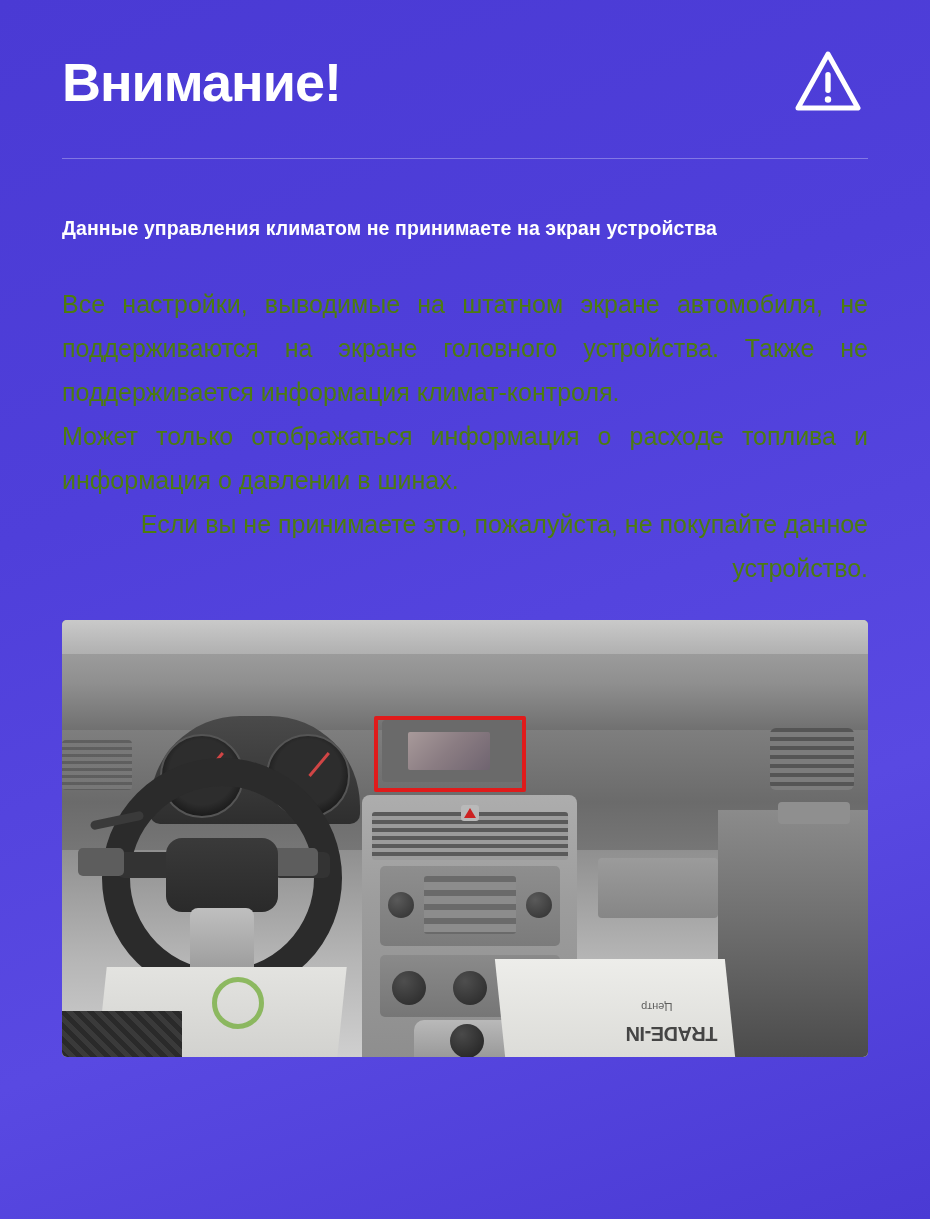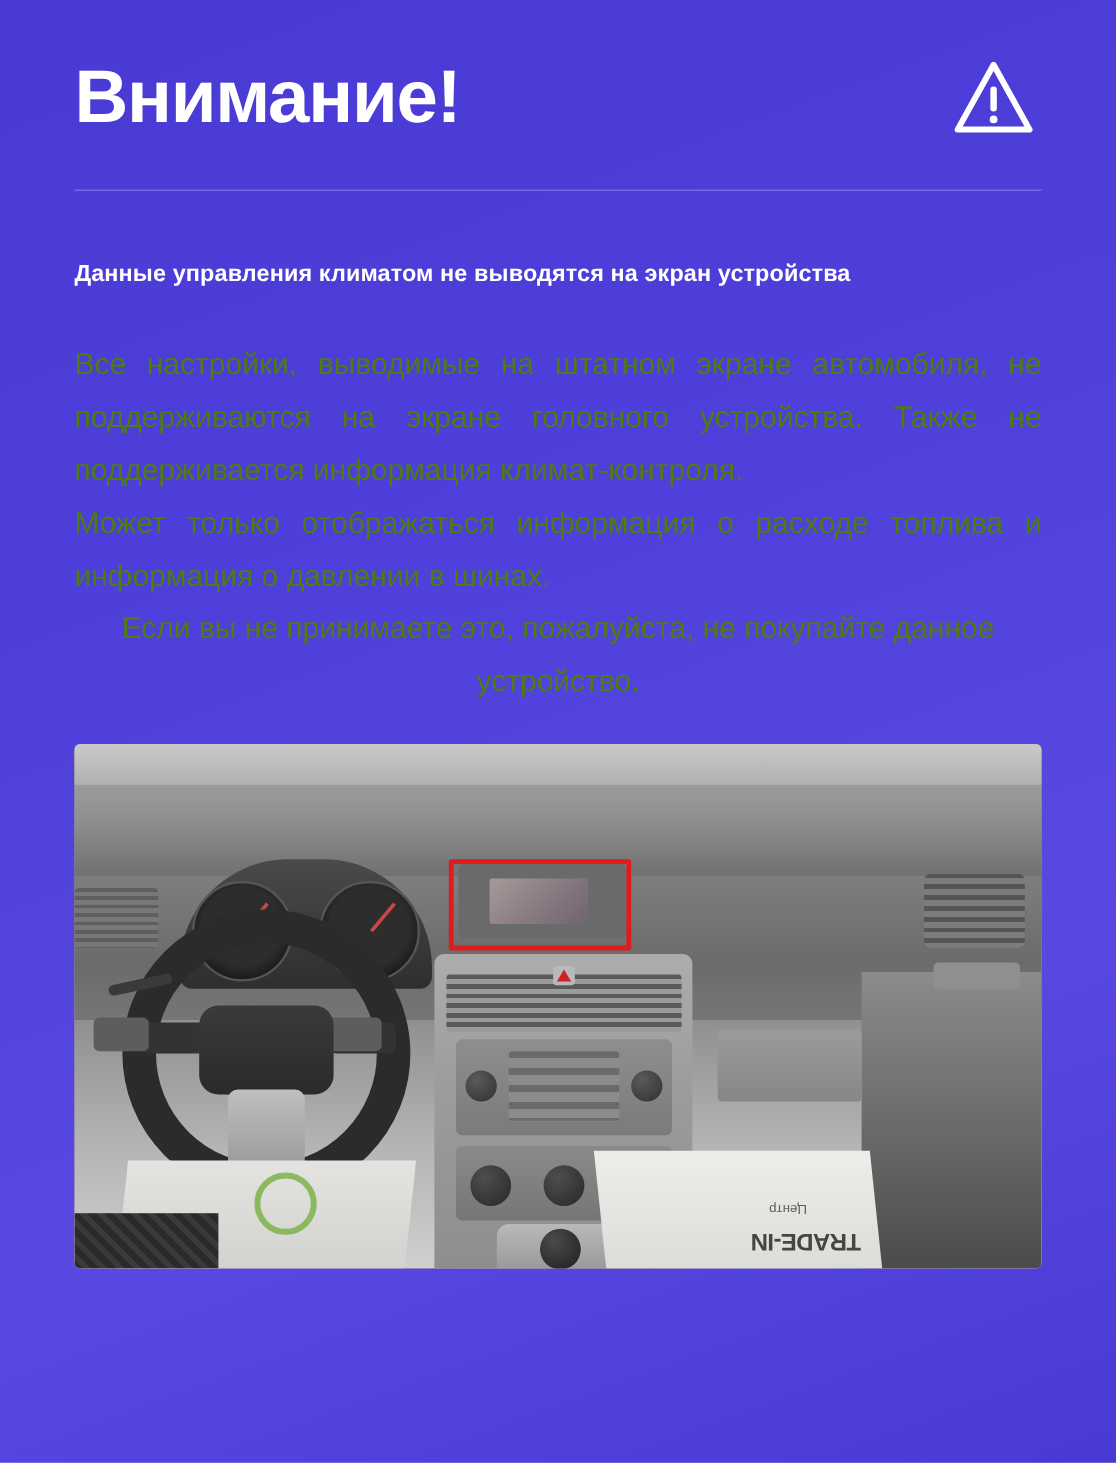--- a/index.html
+++ b/index.html
@@ -21,21 +21,21 @@
     box-sizing: border-box;
     padding: 0 62px;
   }
   .header {
     display: flex;
     align-items: center;
     justify-content: space-between;
     padding-top: 48px;
   }
   .title {
-    font-size: 62px;
+    font-size: 54px;
     font-weight: bold;
     letter-spacing: -1px;
     line-height: 1.05;
     margin: 0;
     color: #ffffff;
   }
   .warn-icon {
     width: 68px;
     height: 68px;
     flex: 0 0 auto;
@@ -58,21 +58,21 @@
     font-size: 25px;
     line-height: 44px;
     text-align: justify;
     text-justify: inter-word;
     color: #4d7c0f;
   }
   .body-text p {
     margin: 0;
   }
   .body-text p:last-child {
-    text-align: center;
+    text-align: right;
   }
   .photo-wrap {
     margin-top: 30px;
     width: 806px;
     height: 437px;
     border-radius: 5px;
     overflow: hidden;
     position: relative;
     background: #9a9a9a;
   }
@@ -317,21 +317,21 @@
       <svg viewBox="0 0 68 68" width="68" height="68" aria-hidden="true">
         <path d="M34 6 L64 60 H4 Z" fill="none" stroke="#ffffff" stroke-width="5" stroke-linejoin="round"></path>
         <rect x="31.3" y="24" width="5.4" height="21" rx="2.7" fill="#ffffff"></rect>
         <circle cx="34" cy="51.5" r="3.2" fill="#ffffff"></circle>
       </svg>
     </span>
   </div>
 
   <div class="divider"></div>
 
-  <div class="subtitle">Данные управления климатом не выводятся на экран устройства</div>
+  <div class="subtitle">Данные управления климатом не принимаете на экран устройства</div>
 
   <div class="body-text">
     <p>Все настройки, выводимые на штатном экране автомобиля, не поддерживаются на экране головного устройства. Также не поддерживается информация климат-контроля.</p>
     <p>Может только отображаться информация о расходе топлива и информация о давлении в шинах.</p>
     <p>Если вы не принимаете это, пожалуйста, не покупайте данное устройство.</p>
   </div>
 
   <div class="photo-wrap">
     <div class="photo">
       <div class="dash-top"></div>

